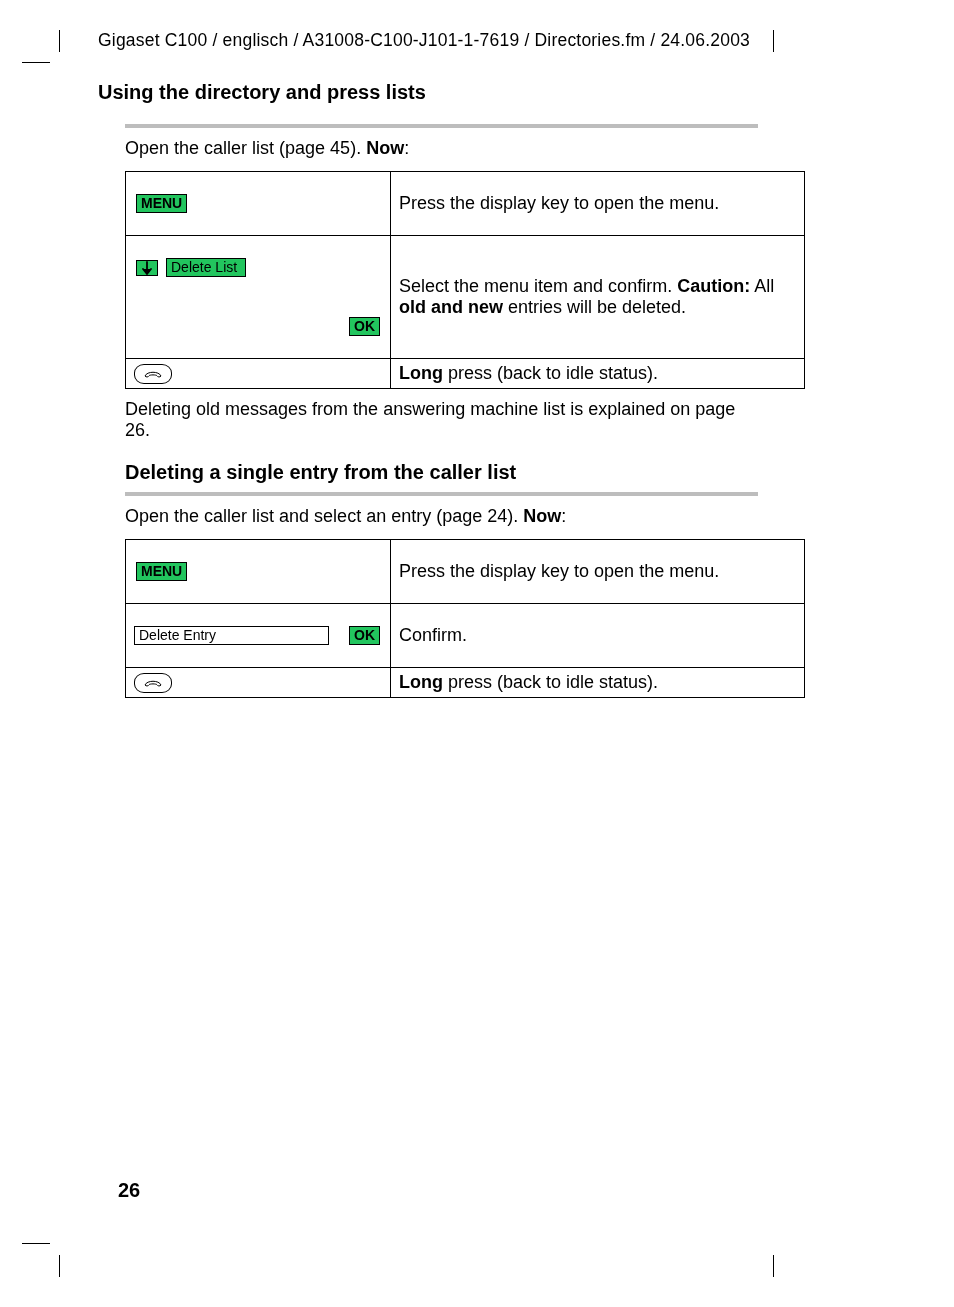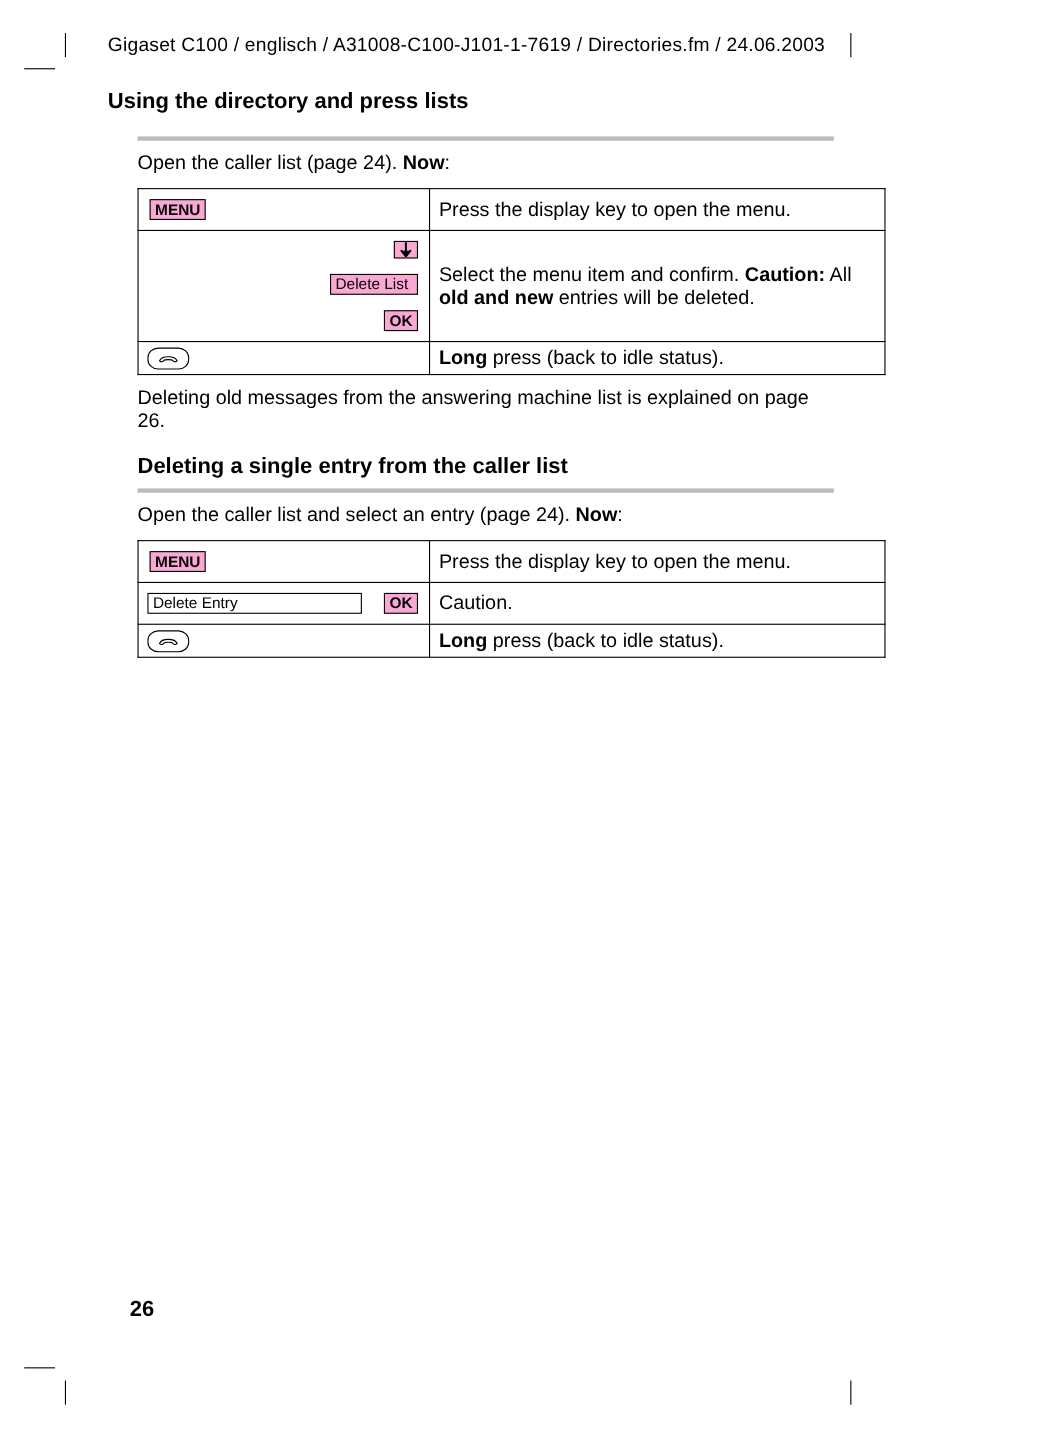--- a/index.html
+++ b/index.html
@@ -64,35 +64,34 @@
     font-size: 18px;
   }
   .kbox {
     display: inline-block;
     border: 1px solid #000;
     padding: 0 4px;
     font-size: 14px;
     line-height: 17px;
     font-weight: 700;
     vertical-align: middle;
-    background: #f9a8d4;
-    margin: 5px 2px;
+    background: #22c55e;
+    margin: 18px 2px;
   }
   .kbox.norm { font-weight: 400; font-size: 14px; padding: 0 4px; }
   .kbox.arrow svg { display: block; }
   .row-flex {
     display: flex;
     flex-direction: column;
     gap: 4px;
   }
   .row-top {
     display: flex;
-    align-items: flex-end;
+    align-items: center;
     gap: 4px;
-    flex-direction: column;
   }
   .row-bottom {
     display: flex;
     justify-content: flex-end;
   }
   .row-inline {
     display: flex;
     align-items: center;
     gap: 18px;
     width: 100%;
@@ -147,21 +146,21 @@
   <div class="crop v" style="right:64px; bottom:30px;"></div>
 
   <div class="header-path">Gigaset C100 / englisch / A31008-C100-J101-1-7619 / Directories.fm / 24.06.2003</div>
 
   <div class="section-title">Using the directory and press lists</div>
 
   <div class="content">
 
     <div class="rule"></div>
     <div class="intro">
-      <span>Open the caller list (page 24). </span><b>Now</b><span>:</span>
+      <span>Open the caller list (page 45). </span><b>Now</b><span>:</span>
     </div>
 
     <table class="instr">
       <tbody>
           <tr>
         <td class="left">
           <span class="kbox">MENU</span>
         </td>
         <td class="right">Press the display key to open the menu.</td>
       </tr>
@@ -217,21 +216,21 @@
         </td>
         <td class="right">Press the display key to open the menu.</td>
       </tr>
       <tr>
         <td class="left">
           <div class="row-inline">
             <span class="label-box">Delete Entry</span>
             <span class="kbox">OK</span>
           </div>
         </td>
-        <td class="right">Caution.</td>
+        <td class="right">Confirm.</td>
       </tr>
       <tr>
         <td class="left">
           <span class="oval">
             <svg width="20" height="10" viewBox="0 0 20 10">
               <path d="M2 7 C4 2, 16 2, 18 7 C17 8.5, 14.5 8, 14 6.8 C13.5 5.6, 6.5 5.6, 6 6.8 C5.5 8, 3 8.5, 2 7 Z" fill="none" stroke="#000" stroke-width="1"></path>
             </svg>
           </span>
         </td>
         <td class="right">

